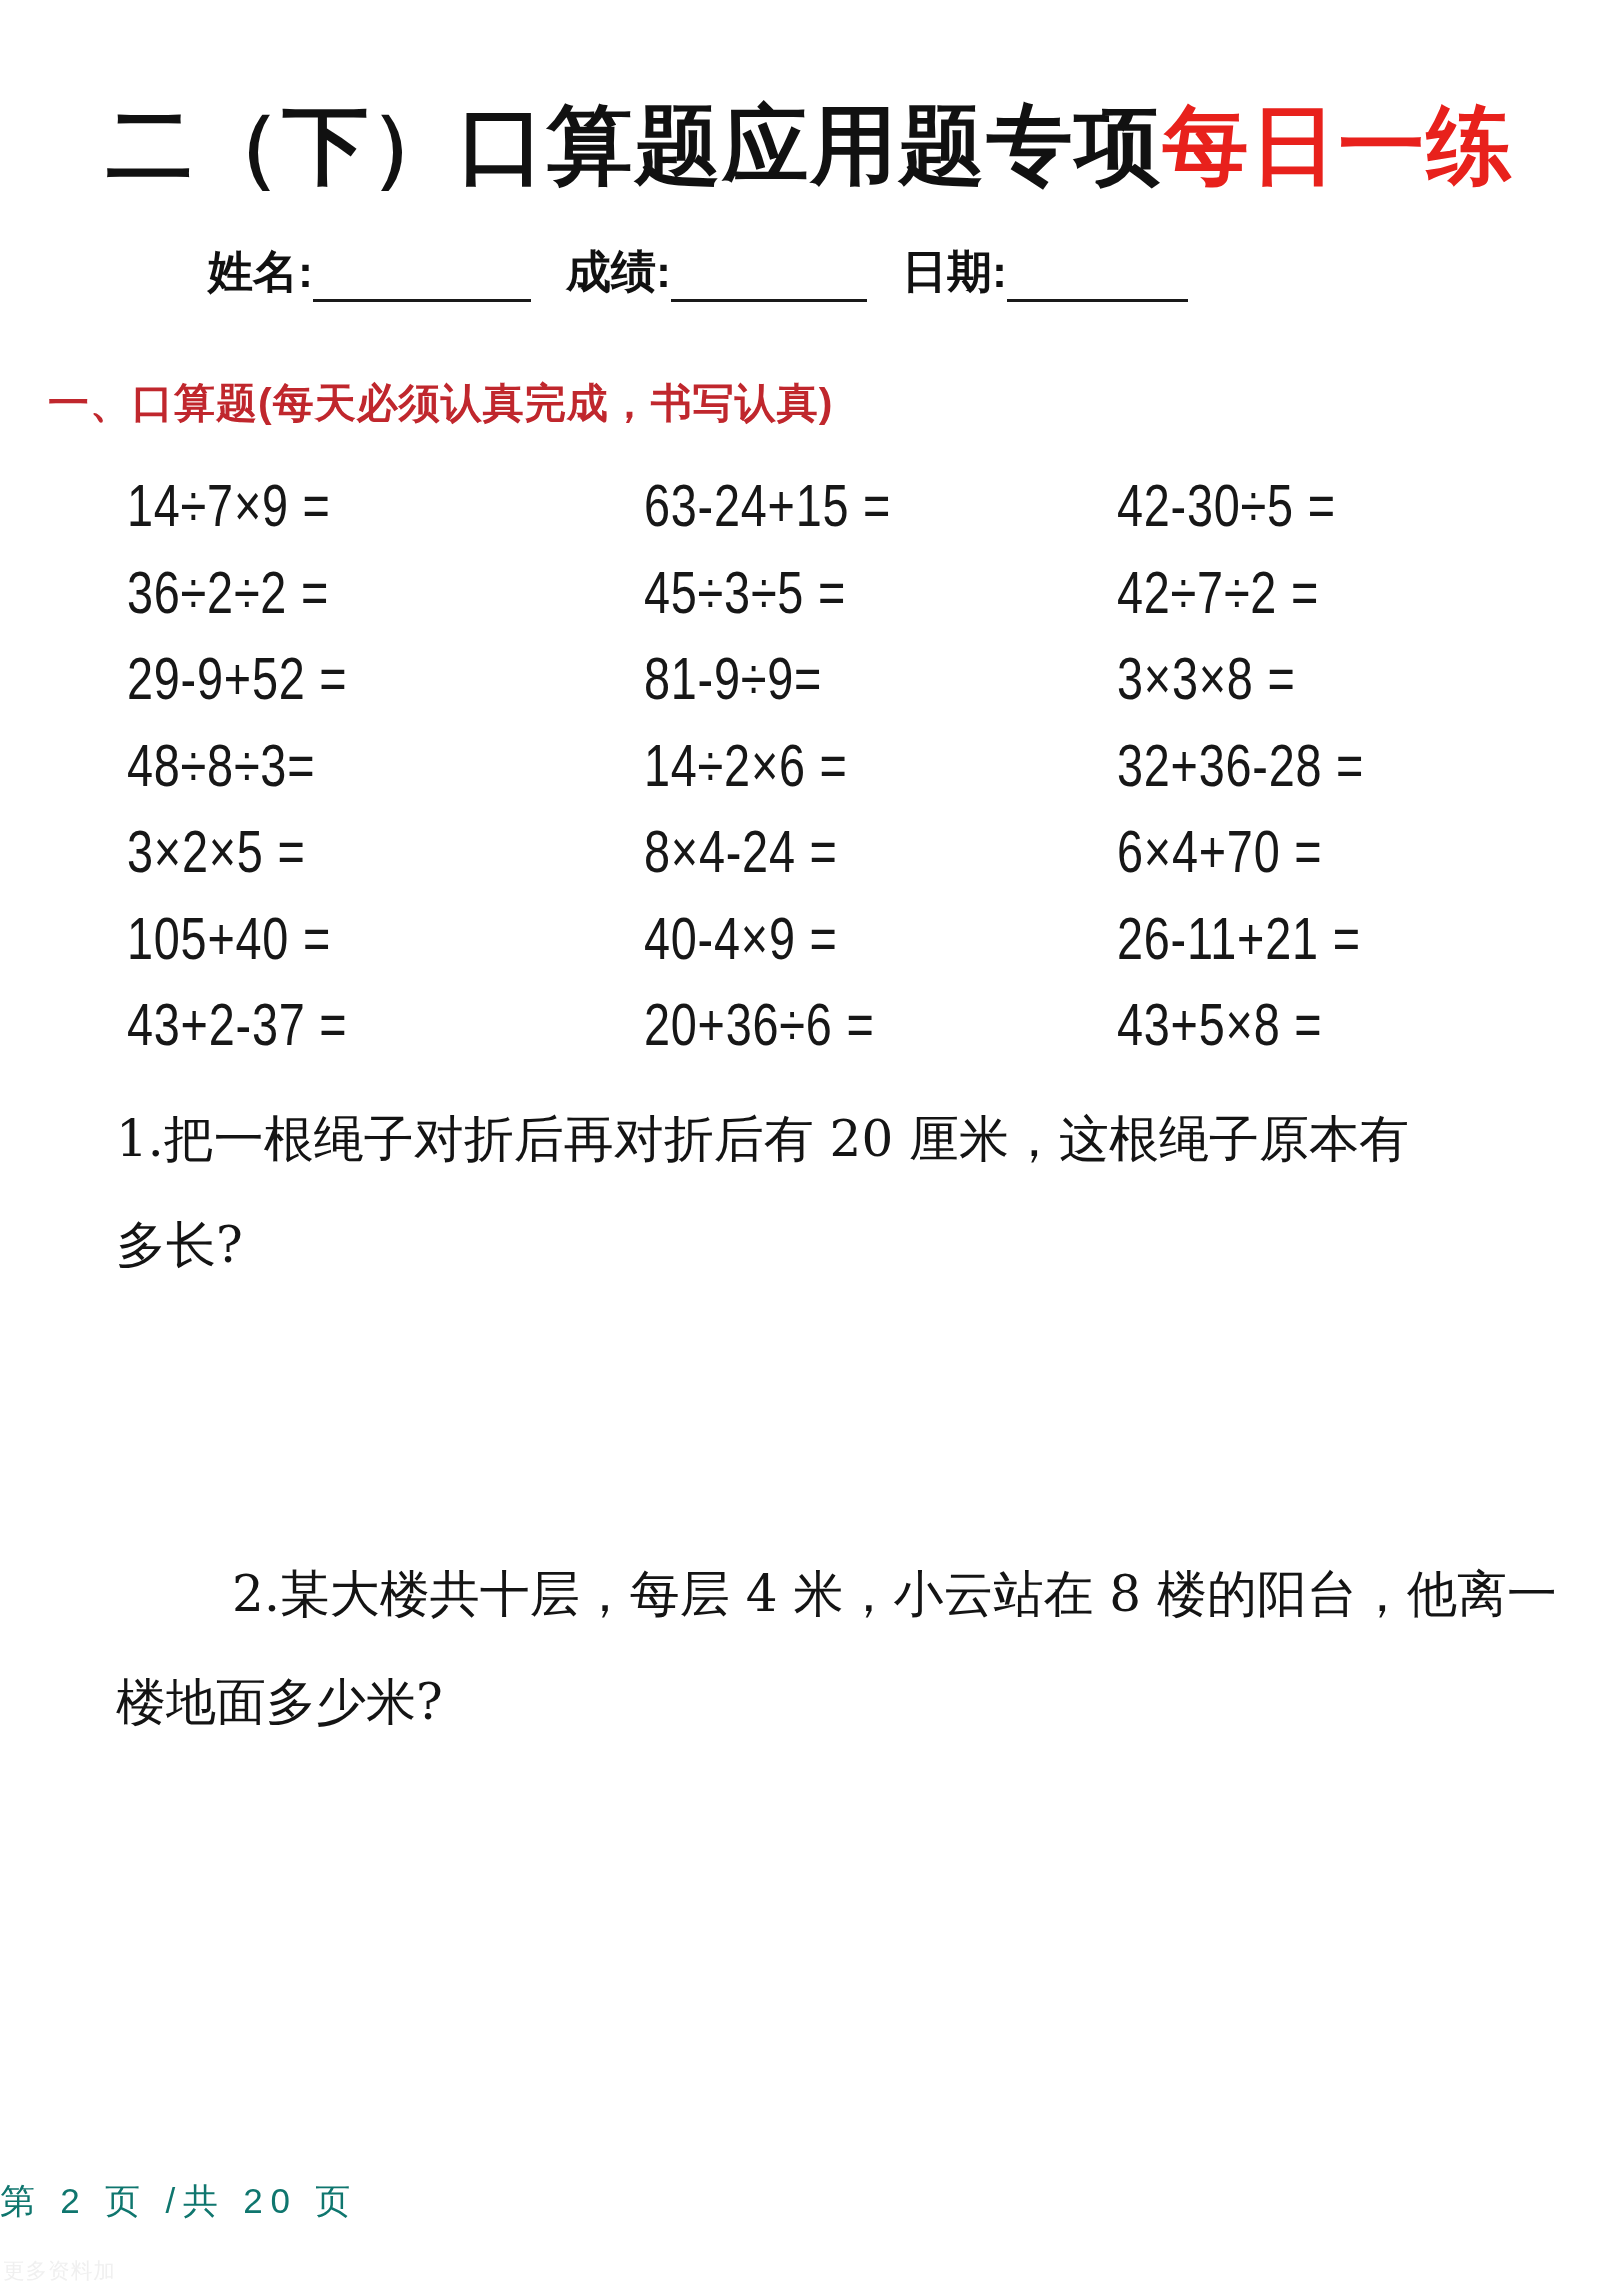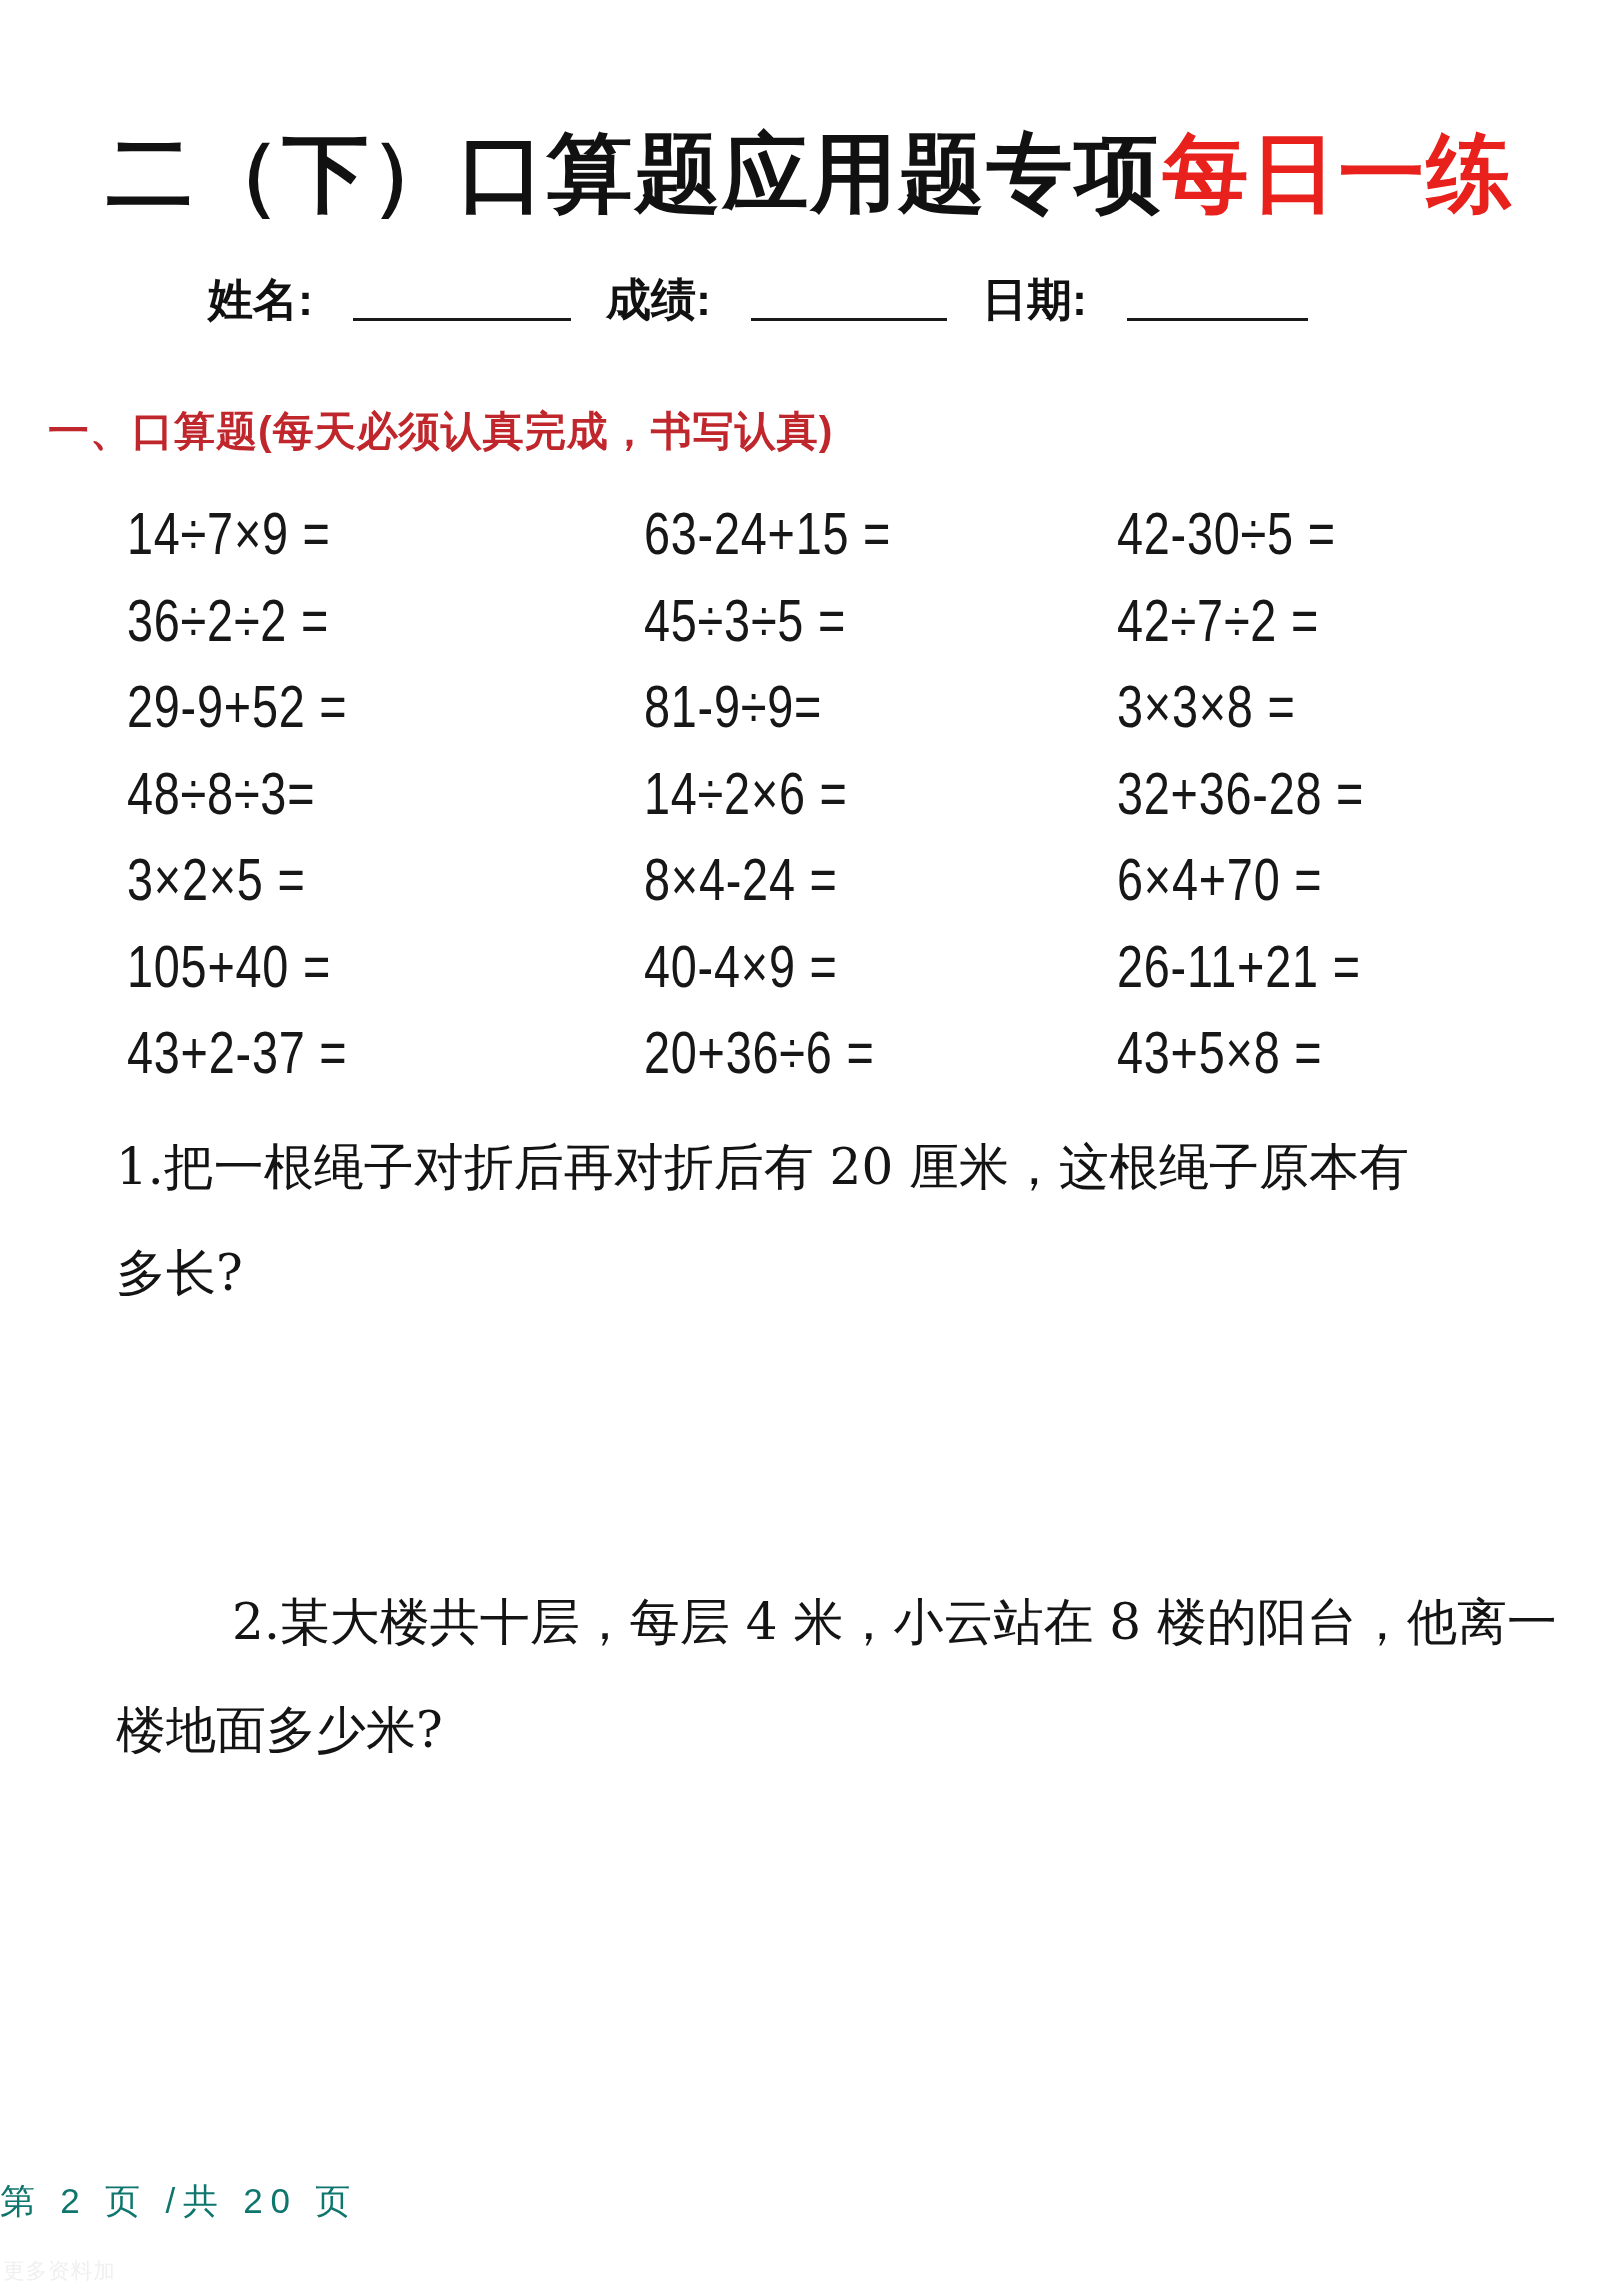--- a/index.html
+++ b/index.html
@@ -16,38 +16,38 @@
     width:1621px;
     height:2293px;
     margin:0 auto;
     background:#ffffff;
     color:var(--text);
     font-family:"Liberation Sans", sans-serif;
     overflow:hidden;
   }
   
   .title {
-    padding-top:116px;
+    padding-top:88px;
     text-align:center;
     font-size:86px;
     font-weight:bold;
     letter-spacing:2px;
     white-space:nowrap;
   }
   .title .red { color:var(--title-red); }
   
   .name-row {
     margin-top:37px;
     padding-left:208px;
     display:flex;
     align-items:flex-end;
     font-size:45px;
     font-weight:bold;
   }
-  .field { display:flex; margin-right:35px;gap:40px; }
+  .field { display:flex; align-items:flex-end; margin-right:35px; }
   .blank {
     display:inline-block;
     height:51px;
     border-bottom:3.9px solid var(--underline);
   }
   .blank.w1 { width:218px; }
   .blank.w2 { width:196px; }
   .blank.w3 { width:181px; }
   
   .section-heading {

